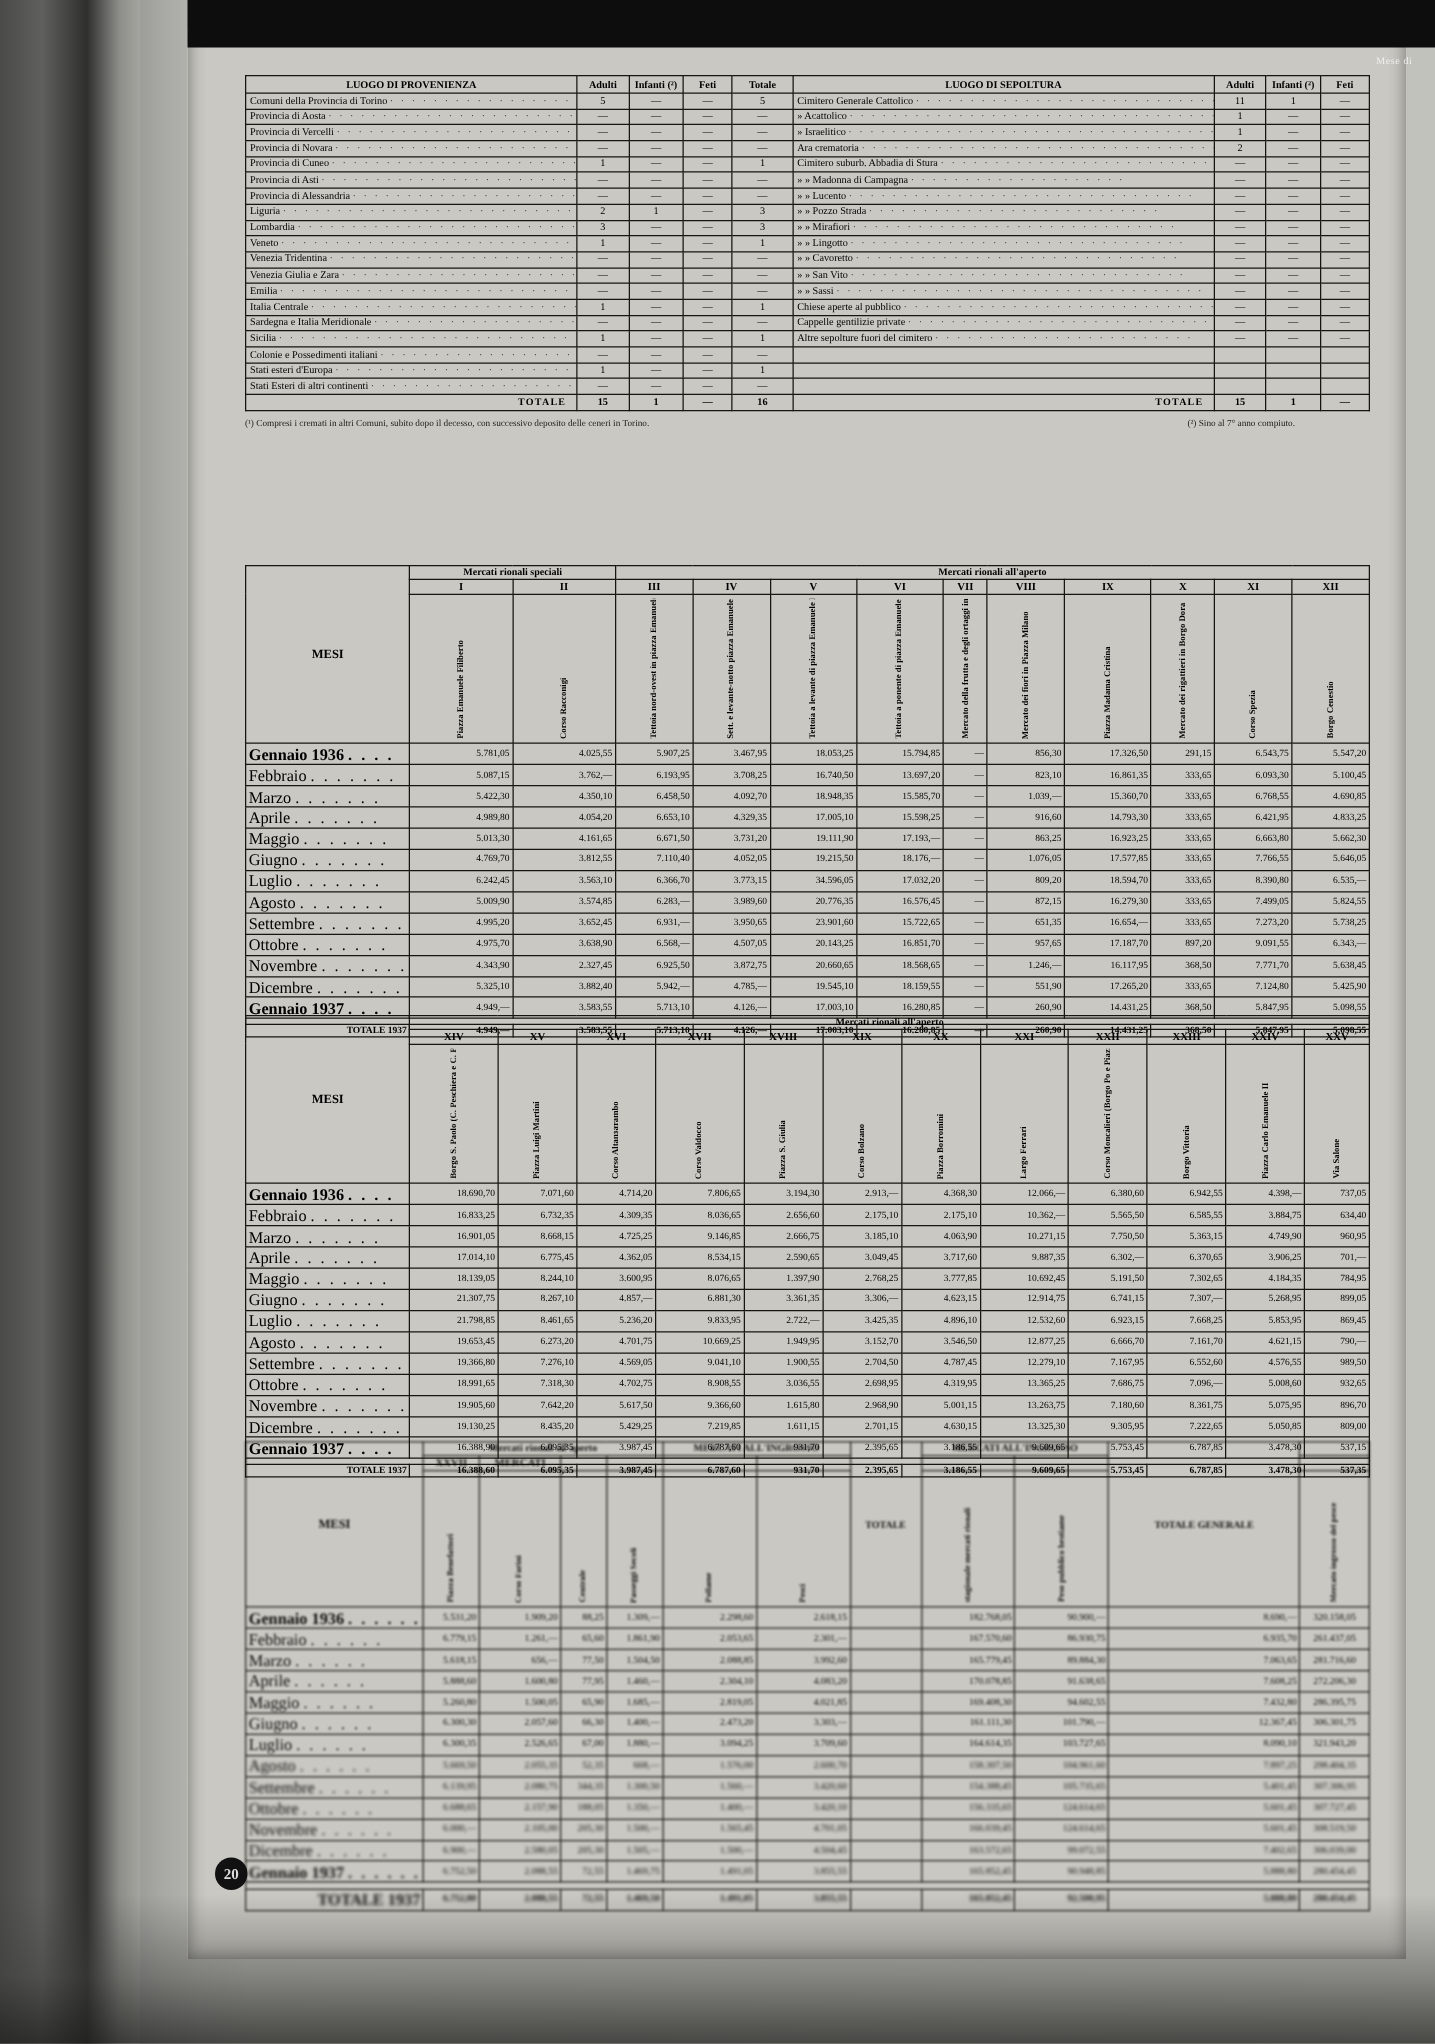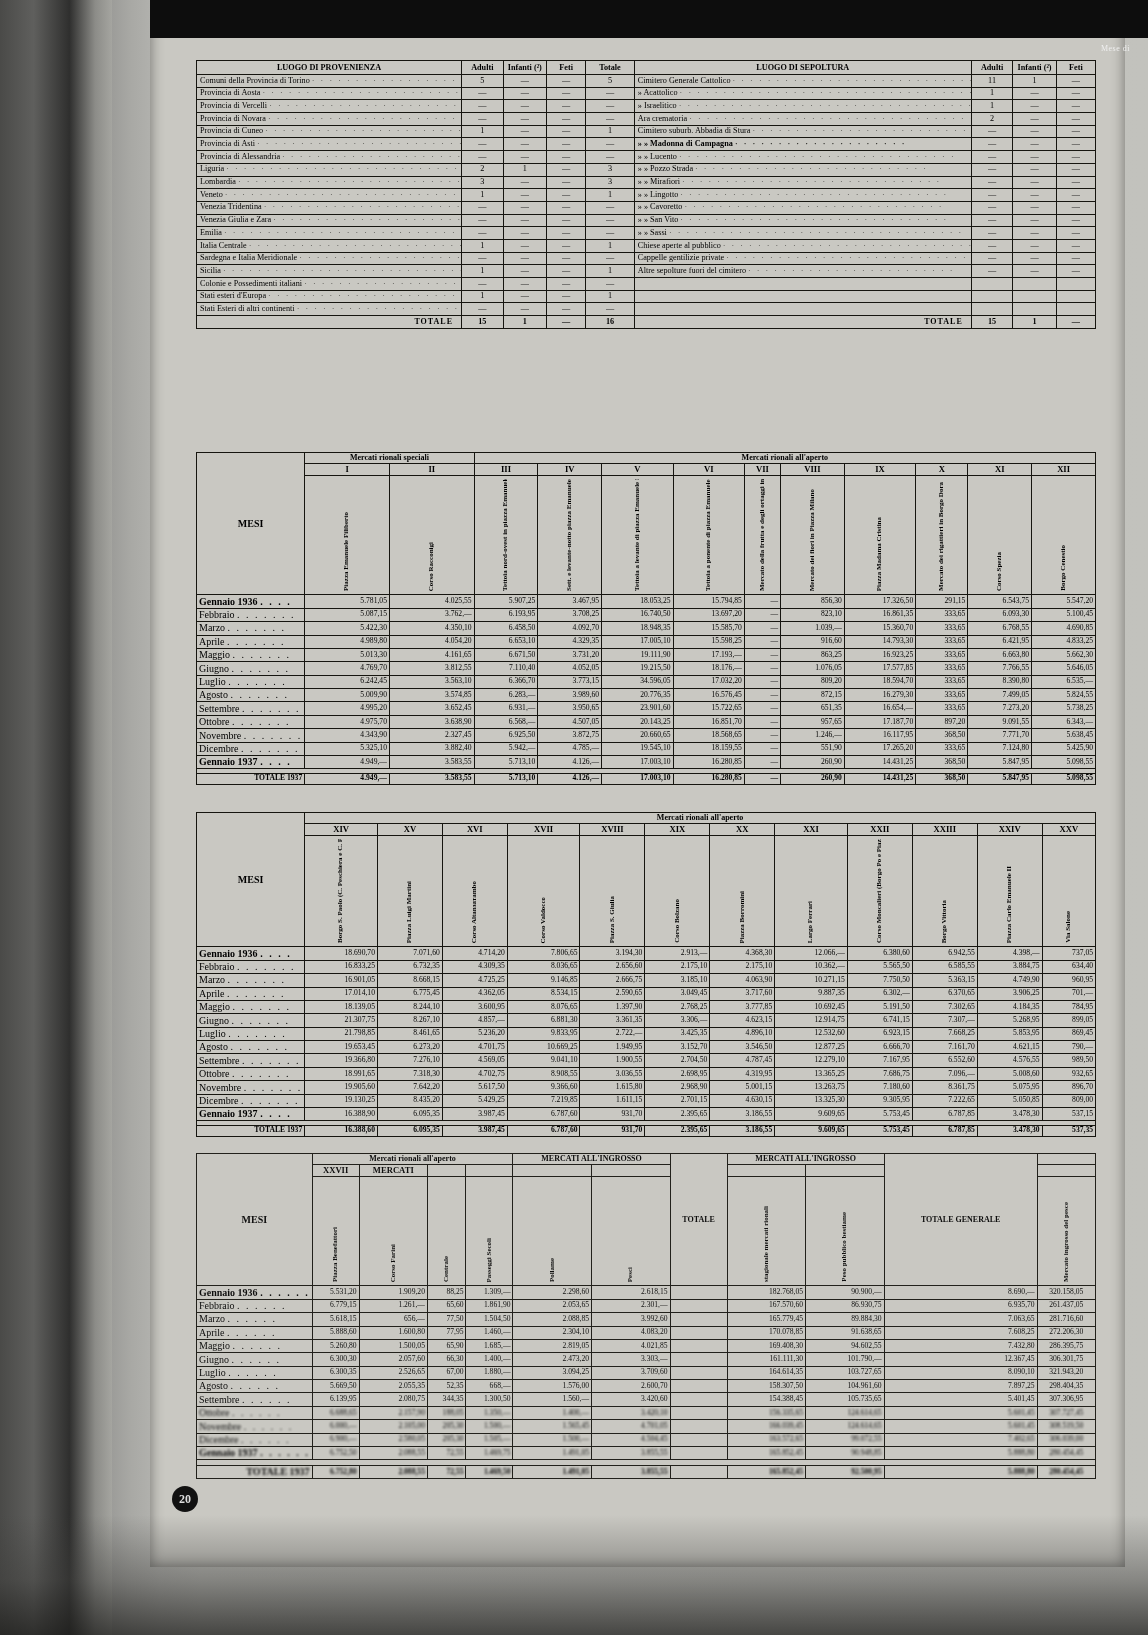--- a/index.html
+++ b/index.html
@@ -41,21 +41,21 @@
 
   
   #secBhead{position:absolute;left:196px;top:424px;width:930px;}
   #secBhead .tv{font-size:9px;}
   #secBhead .ttl{font-size:14.5px;font-weight:bold;text-align:center;}
   #secBhead .rt{font-size:8px;}
 
   
   .bigtbl{font-size:7.6px;}
   .bigtbl td{padding:0.3px 2px;line-height:1.18;}
-  .mname{width:96px;white-space:nowrap;font-size:10px;}
+  .mname{width:96px;white-space:nowrap;font-size:13px;}
   .rom{font-size:8.6px;font-weight:bold;text-align:center;}
   .grouphdr{font-size:8px;font-weight:bold;text-align:center;}
   .blur{filter:blur(.35px);}
   .blur2{filter:blur(.75px);opacity:.93;}
 
   #t1{position:absolute;left:196px;top:452px;}
   #t2{position:absolute;left:196px;top:812px;}
   #t3{position:absolute;left:196px;top:1153px;}
 
   #pagenum{position:absolute;left:172px;top:1486px;width:26px;height:26px;
@@ -132,32 +132,32 @@
             <td class="ctr">2</td>
             <td class="ctr">—</td>
             <td class="ctr">—</td>
           </tr>
           <tr>
             <td class="lft" style="overflow: hidden; max-width: 258px;"><span style="white-space:nowrap">Provincia di Cuneo <i style="font-style:normal;letter-spacing:2px;color:#3a3a35">· · · · · · · · · · · · · · · · · · · · · · · · · · · · · · · · · · </i></span></td>
             <td class="ctr">1</td>
             <td class="ctr">—</td>
             <td class="ctr">—</td>
             <td class="ctr">1</td>
-            <td class="lft" style="overflow: hidden; max-width: 330px; text-align: center;"><span style="white-space:nowrap">Cimitero suburb. Abbadia di Stura <i style="font-style:normal;letter-spacing:2px;color:#3a3a35">· · · · · · · · · · · · · · · · · · · · · · · · · </i></span></td>
+            <td class="lft" style="overflow: hidden; max-width: 330px;"><span style="white-space:nowrap">Cimitero suburb. Abbadia di Stura <i style="font-style:normal;letter-spacing:2px;color:#3a3a35">· · · · · · · · · · · · · · · · · · · · · · · · · </i></span></td>
             <td class="ctr">—</td>
             <td class="ctr">—</td>
             <td class="ctr">—</td>
           </tr>
           <tr>
             <td class="lft" style="overflow: hidden; max-width: 258px;"><span style="white-space:nowrap">Provincia di Asti <i style="font-style:normal;letter-spacing:2px;color:#3a3a35">· · · · · · · · · · · · · · · · · · · · · · · · · · · · · · · · · · · </i></span></td>
             <td class="ctr">—</td>
             <td class="ctr">—</td>
             <td class="ctr">—</td>
             <td class="ctr">—</td>
-            <td class="lft" style="overflow: hidden; max-width: 330px; font-weight: bold;"><span style="white-space:nowrap">»            »     Madonna di Campagna <i style="font-style:normal;letter-spacing:2px;color:#3a3a35">· · · · · · · · · · · · · · · · · · · · </i></span></td>
+            <td class="lft" style="overflow: hidden; max-width: 330px;"><span style="white-space:nowrap">»            »     Madonna di Campagna <i style="font-style:normal;letter-spacing:2px;color:#3a3a35">· · · · · · · · · · · · · · · · · · · · </i></span></td>
             <td class="ctr">—</td>
             <td class="ctr">—</td>
             <td class="ctr">—</td>
           </tr>
           <tr>
             <td class="lft" style="overflow: hidden; max-width: 258px;"><span style="white-space:nowrap">Provincia di Alessandria <i style="font-style:normal;letter-spacing:2px;color:#3a3a35">· · · · · · · · · · · · · · · · · · · · · · · · · · · · </i></span></td>
             <td class="ctr">—</td>
             <td class="ctr">—</td>
             <td class="ctr">—</td>
             <td class="ctr">—</td>
@@ -304,20 +304,24 @@
             <td class="ctr tot">1</td>
             <td class="ctr tot">—</td>
             <td class="ctr tot">16</td>
             <td class="rgt tot" style="padding-right: 8px; font-size: 8px; letter-spacing: 1px;">TOTALE</td>
             <td class="ctr tot">15</td>
             <td class="ctr tot">1</td>
             <td class="ctr tot">—</td>
           </tr>
         </tbody>
     </table>
+    <div class="note ink">
+      <span>(¹) Compresi i cremati in altri Comuni, subito dopo il decesso, con successivo deposito delle ceneri in Torino.</span>
+      <span style="padding-right:60px">(²) Sino al 7° anno compiuto.</span>
+    </div>
   </div>
 
 
   <div id="t1">
     <table class="frame bigtbl" style="width:900px">
       <thead>
         <tr>
           <td rowspan="3" class="ctr" style="width:100px;vertical-align:middle;font-weight:bold;font-size:10px">MESI</td>
           <td colspan="2" class="grouphdr">Mercati rionali speciali</td>
           <td colspan="10" class="grouphdr">Mercati rionali all'aperto</td>

